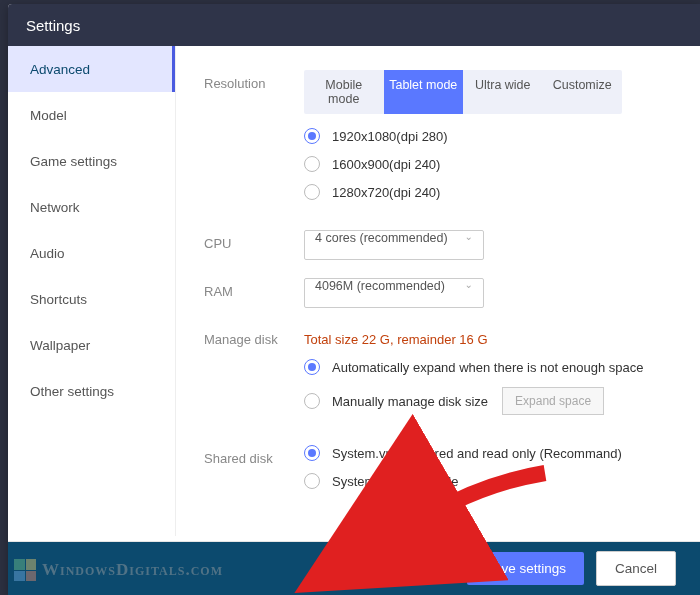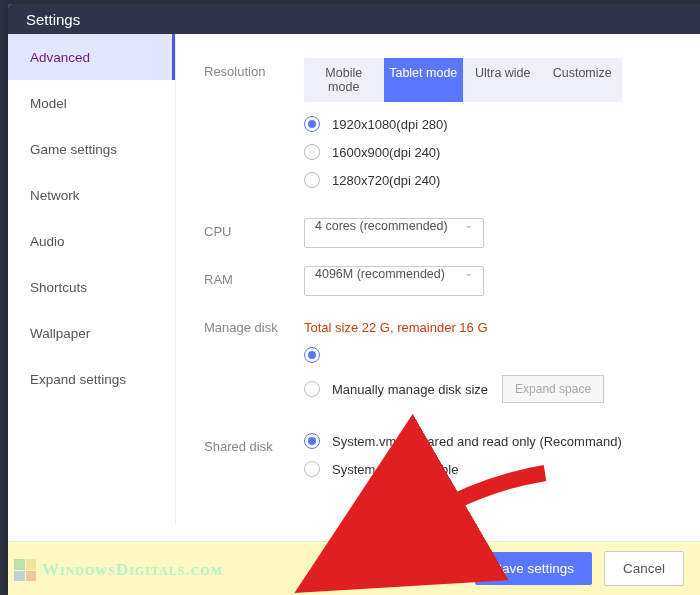--- a/index.html
+++ b/index.html
@@ -1,45 +1,45 @@
 <!DOCTYPE html>
 <html><head>
 <meta charset="utf-8">
 <style>
   * { box-sizing: border-box; margin: 0; padding: 0; font-family: -apple-system, BlinkMacSystemFont, "Segoe UI", Arial, sans-serif; }
   body { background: #2c3040; width: 700px; height: 595px; overflow: hidden; position: relative; }
   .window { position: absolute; left: 8px; top: 4px; right: 0; bottom: 0; background: #fff; border-radius: 4px 0 0 0; overflow: hidden; box-shadow: 0 2px 10px rgba(0,0,0,0.3); }
-  .titlebar { background: #2f3449; color: #fff; height: 30px; display: flex; align-items: center; padding: 0 18px; font-size: 15px; }
+  .titlebar { background: #2f3449; color: #fff; height: 42px; display: flex; align-items: center; padding: 0 18px; font-size: 15px; }
   .body { display: flex; height: 490px; background: #fff; }
   .sidebar { width: 168px; background: #fff; border-right: 1px solid #eee; }
   .sidebar-item { height: 46px; display: flex; align-items: center; padding: 0 22px; font-size: 13.5px; color: #555; cursor: pointer; }
-  .sidebar-item.active { background: #e3e6ff; color: #701a75; border-right: 3px solid #4a5be0; }
+  .sidebar-item.active { background: #e3e6ff; color: #0c4a6e; border-right: 3px solid #4a5be0; }
   .content { flex: 1; padding: 24px 18px 10px 28px; overflow-y: auto; color: #666; font-size: 13px; }
   .row { display: flex; margin-bottom: 18px; align-items: flex-start; }
   .row-label { width: 100px; flex-shrink: 0; color: #888; font-size: 13px; padding-top: 6px; }
   .row-body { flex: 1; }
   .tabbar { display: flex; background: #eef0f9; border-radius: 2px; width: 318px; }
   .tab { flex: 1; text-align: center; padding: 8px 4px; font-size: 12.5px; color: #555; cursor: pointer; }
   .tab.active { background: #5a78ff; color: #fff; }
   .radio-group { margin-top: 14px; }
   .radio-item { display: flex; align-items: center; margin-bottom: 12px; font-size: 13px; color: #333; }
   .radio { width: 16px; height: 16px; border: 1.5px solid #bbb; border-radius: 50%; margin-right: 12px; display: flex; align-items: center; justify-content: center; flex-shrink: 0; }
   .radio.checked { border-color: #5a78ff; }
   .radio.checked::after { content: ''; width: 8px; height: 8px; background: #5a78ff; border-radius: 50%; }
   .select { width: 180px; height: 30px; border: 1px solid #ccc; border-radius: 2px; display: flex; align-items: flex-start; justify-content: space-between; padding: 0 10px; font-size: 12.5px; color: #555; cursor: pointer; }
   .select .chev { color: #aaa; font-size: 10px; }
   .disk-info { font-size: 13px; color: #c2410c; margin-bottom: 12px; padding-top: 6px; }
   .btn-small { border: 1px solid #ccc; background: #f7f7f7; color: #aaa; padding: 6px 12px; font-size: 12px; margin-left: 14px; cursor: default; }
-  .footer { position: absolute; bottom: 0; left: 8px; right: 0; height: 54px; background: #fef9c3; border-top: 1px solid #e5e5e5; display: flex; align-items: center; justify-content: flex-end; padding: 0 16px 0 20px; gap: 12px; }
+  .footer { position: absolute; bottom: 0; left: 8px; right: 0; height: 54px; background: #0c4a6e; border-top: 1px solid #e5e5e5; display: flex; align-items: center; justify-content: flex-end; padding: 0 24px 0 20px; gap: 12px; }
   .btn-primary { background: #5a78ff; color: #fff; border: none; padding: 9px 18px; font-size: 13.5px; cursor: pointer; border-radius: 2px; }
   .btn-secondary { background: #fff; color: #555; border: 1px solid #ccc; padding: 9px 18px; font-size: 13.5px; cursor: pointer; border-radius: 2px; }
   .watermark { position: absolute; left: 14px; bottom: 14px; display: flex; align-items: center; gap: 6px; opacity: 0.45; }
   .wm-icon { width: 22px; height: 22px; display: grid; grid-template: 1fr 1fr / 1fr 1fr; gap: 1px; }
   .wm-icon div:nth-child(1){background:#6fc18a;} .wm-icon div:nth-child(2){background:#e0c96f;} .wm-icon div:nth-child(3){background:#6fa9e0;} .wm-icon div:nth-child(4){background:#e08a6f;}
-  .wm-text { font-family: Georgia, serif; font-variant: small-caps; letter-spacing: 1px; font-size: 17px; color: #5eead4; font-weight: bold; }
+  .wm-text { font-family: Georgia, serif; font-variant: small-caps; letter-spacing: 1px; font-size: 17px; color: #a3a3a3; font-weight: bold; }
   .arrow { position: absolute; left: 425px; top: 468px; pointer-events: none; }
   .arrow svg { overflow: visible; }
 </style>
 </head>
 <body>
 
 <div class="window">
   <div class="titlebar">
     <span>Settings</span>
   </div>
@@ -61,21 +61,21 @@
       <div class="sidebar-item">
           <span>Audio</span>
         </div>
       <div class="sidebar-item">
           <span>Shortcuts</span>
         </div>
       <div class="sidebar-item">
           <span>Wallpaper</span>
         </div>
       <div class="sidebar-item">
-          <span>Expand settings</span>
+          <span>Other settings</span>
         </div>
     </div>
 
     <div class="content">
 
       <div class="row">
         <div class="row-label">Resolution</div>
         <div class="row-body">
           <div class="tabbar">
             <div class="tab"><span>Mobile mode</span></div>
@@ -119,20 +119,21 @@
           </div>
         </div>
       </div>
 
       <div class="row">
         <div class="row-label">Manage disk</div>
         <div class="row-body">
           <div class="disk-info">Total size 22 G, remainder 16 G</div>
           <div class="radio-item">
               <span class="radio checked"></span>
+              <span>Automatically expand when there is not enough space</span>
             </div>
           <div class="radio-item">
             <span class="radio"></span>
             <span>Manually manage disk size</span>
             <button class="btn-small" disabled=""><span>Expand space</span></button>
           </div>
         </div>
       </div>
 
       <div class="row">

